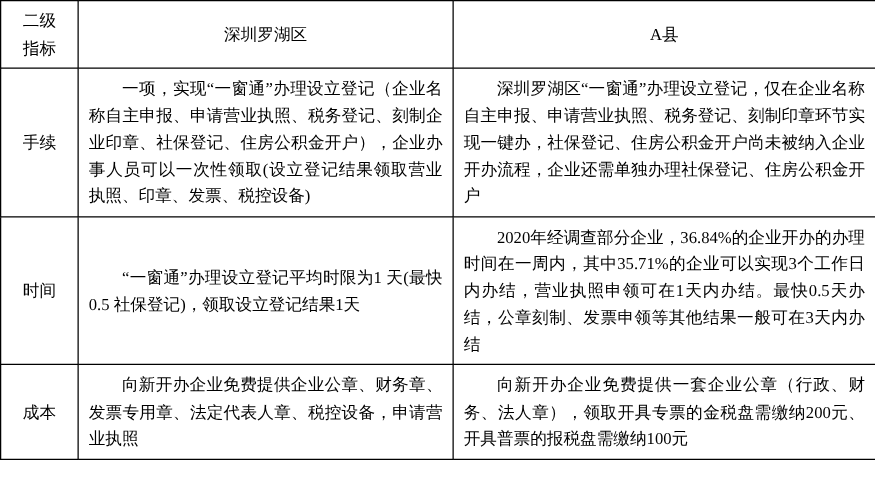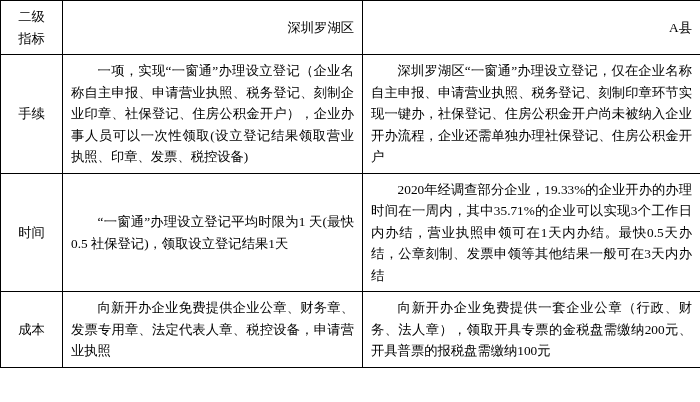--- a/index.html
+++ b/index.html
@@ -37,21 +37,21 @@
   col.c-sz { width: 300px; }
   col.c-a { width: 338px; }
 
   .hdr-label {
     text-align: center;
     font-weight: bold;
     line-height: 1.7;
     font-size: 13.3px;
   }
   .hdr-col {
-    text-align: right;
+    text-align: center;
     font-weight: normal;
     font-size: 13.3px;
   }
   .row-label {
     text-align: center;
     font-weight: bold;
     font-size: 13.3px;
     margin-left: 37px;
   }
   .cell-body {
@@ -86,21 +86,21 @@
 
       <tr>
         <td class="row-label">手续</td>
         <td class="cell-body indent">一项，实现“一窗通”办理设立登记（企业名称自主申报、申请营业执照、税务登记、刻制企业印章、社保登记、住房公积金开户），企业办事人员可以一次性领取(设立登记结果领取营业执照、印章、发票、税控设备)</td>
         <td class="cell-body indent">深圳罗湖区“一窗通”办理设立登记，仅在企业名称自主申报、申请营业执照、税务登记、刻制印章环节实现一键办，社保登记、住房公积金开户尚未被纳入企业开办流程，企业还需单独办理社保登记、住房公积金开户</td>
       </tr>
 
       <tr>
         <td class="row-label">时间</td>
         <td class="cell-body indent">“一窗通”办理设立登记平均时限为1 天(最快0.5 社保登记)，领取设立登记结果1天</td>
-        <td class="cell-body indent">2020年经调查部分企业，19.33%的企业开办的办理时间在一周内，其中35.71%的企业可以实现3个工作日内办结，营业执照申领可在1天内办结。最快0.5天办结，公章刻制、发票申领等其他结果一般可在3天内办结</td>
+        <td class="cell-body indent">2020年经调查部分企业，36.84%的企业开办的办理时间在一周内，其中35.71%的企业可以实现3个工作日内办结，营业执照申领可在1天内办结。最快0.5天办结，公章刻制、发票申领等其他结果一般可在3天内办结</td>
       </tr>
 
       <tr>
         <td class="row-label">成本</td>
         <td class="cell-body indent">向新开办企业免费提供企业公章、财务章、发票专用章、法定代表人章、税控设备，申请营业执照</td>
         <td class="cell-body indent">向新开办企业免费提供一套企业公章（行政、财务、法人章），领取开具专票的金税盘需缴纳200元、开具普票的报税盘需缴纳100元</td>
       </tr>
     </tbody>
   </table>
 </div>

